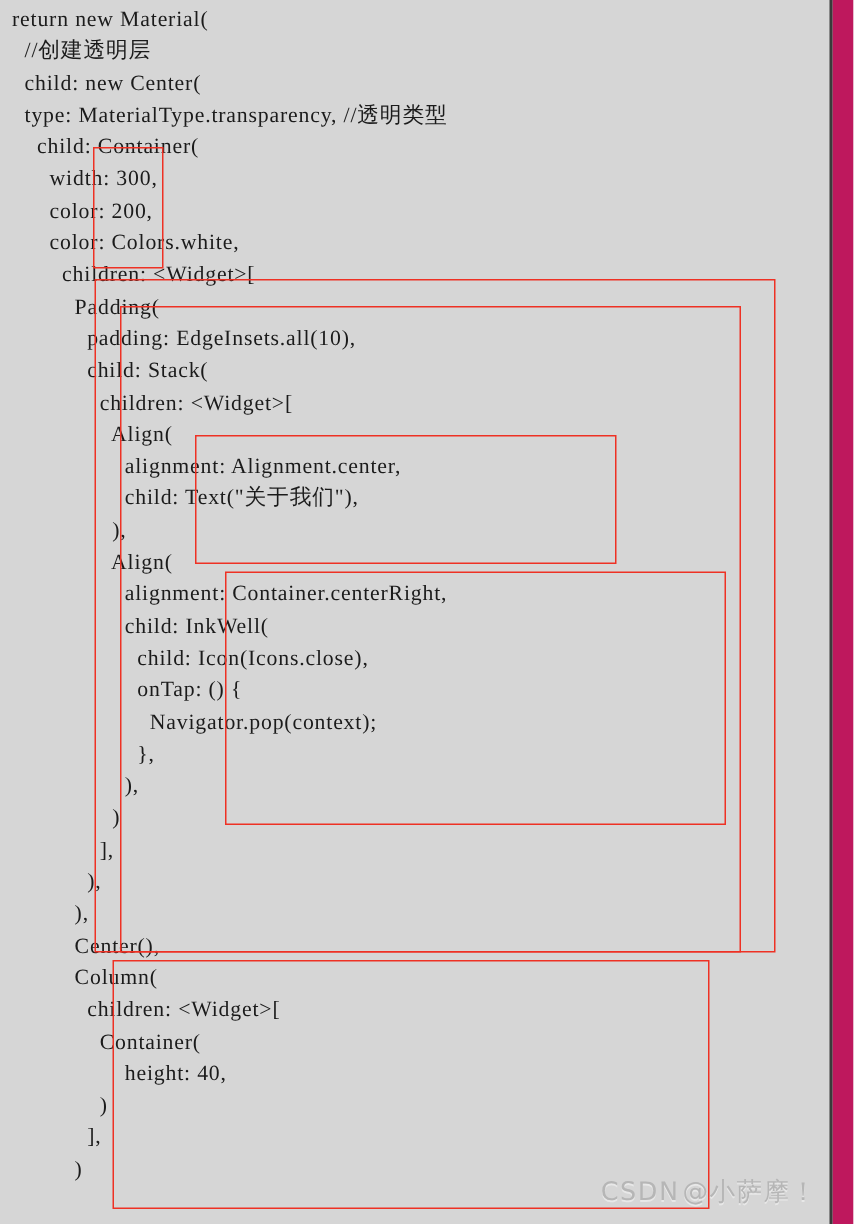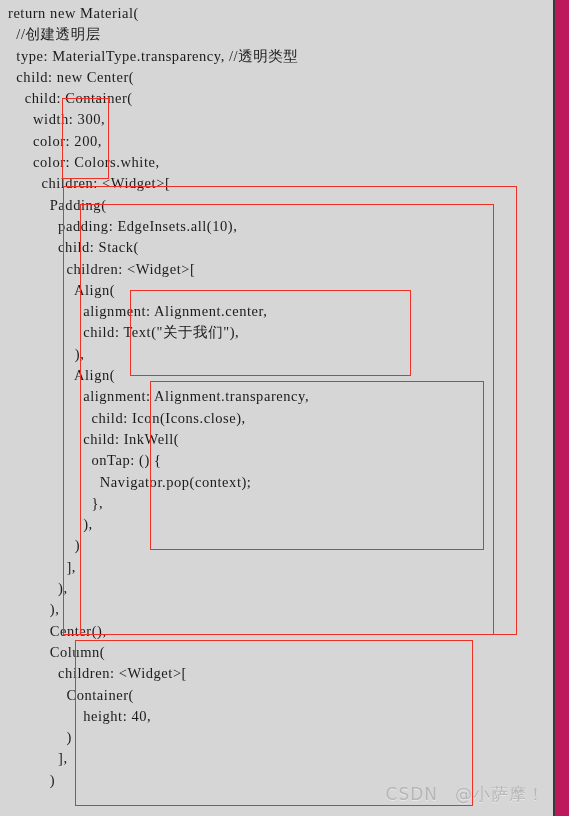--- a/index.html
+++ b/index.html
@@ -59,51 +59,51 @@
     position: absolute;
     right: 8px;
     bottom: 10px;
     font-family: "DejaVu Sans", "Liberation Sans", sans-serif;
     font-size: 17px;
     color: #b6b6b6;
     letter-spacing: 1px;
     white-space: nowrap;
     text-shadow: 0 1px 0 #e8e8e8;
   }
-  #watermark .wm-csdn { margin-right: 17px; }
+  #watermark .wm-csdn { margin-right: 2px; }
 </style>
 </head>
 <body>
 
 <div id="screen">
 
   <div id="code-canvas">
 
     <div id="code-lines">
         <div class="code-line">return new Material(</div>
         <div class="code-line">  //创建透明层</div>
+        <div class="code-line">  child: new Center(</div>
         <div class="code-line">  type: MaterialType.transparency, //透明类型</div>
-        <div class="code-line">  child: new Center(</div>
         <div class="code-line">    child: Container(</div>
         <div class="code-line">      width: 300,</div>
         <div class="code-line">      color: 200,</div>
         <div class="code-line">      color: Colors.white,</div>
         <div class="code-line">        children: &lt;Widget&gt;[</div>
         <div class="code-line">          Padding(</div>
         <div class="code-line">            padding: EdgeInsets.all(10),</div>
         <div class="code-line">            child: Stack(</div>
         <div class="code-line">              children: &lt;Widget&gt;[</div>
         <div class="code-line">                Align(</div>
         <div class="code-line">                  alignment: Alignment.center,</div>
         <div class="code-line">                  child: Text("关于我们"),</div>
         <div class="code-line">                ),</div>
         <div class="code-line">                Align(</div>
-        <div class="code-line">                  alignment: Alignment.transparency,</div>
+        <div class="code-line">                  alignment: Container.centerRight,</div>
+        <div class="code-line">                  child: InkWell(</div>
         <div class="code-line">                    child: Icon(Icons.close),</div>
-        <div class="code-line">                  child: InkWell(</div>
         <div class="code-line">                    onTap: () {</div>
         <div class="code-line">                      Navigator.pop(context);</div>
         <div class="code-line">                    },</div>
         <div class="code-line">                  ),</div>
         <div class="code-line">                )</div>
         <div class="code-line">              ],</div>
         <div class="code-line">            ),</div>
         <div class="code-line">          ),</div>
         <div class="code-line">          Center(),</div>
         <div class="code-line">          Column(</div>

